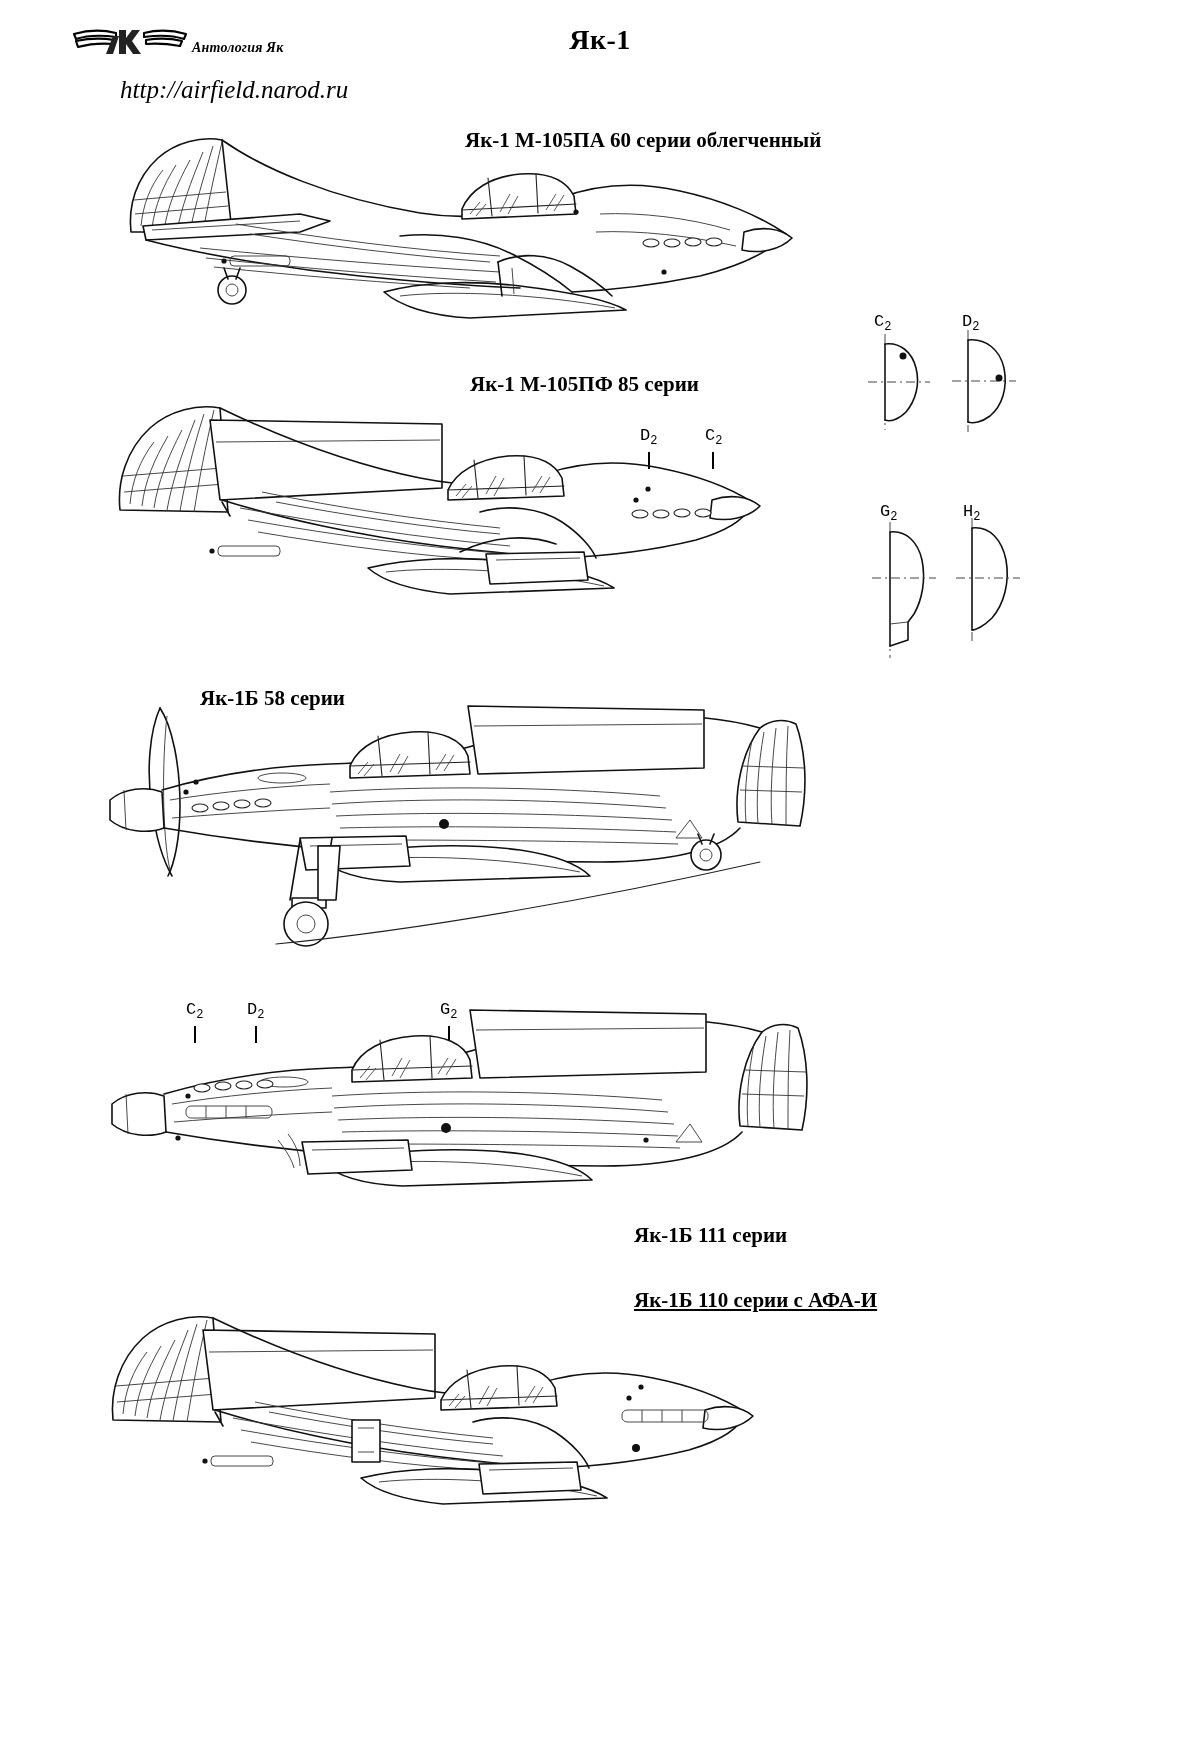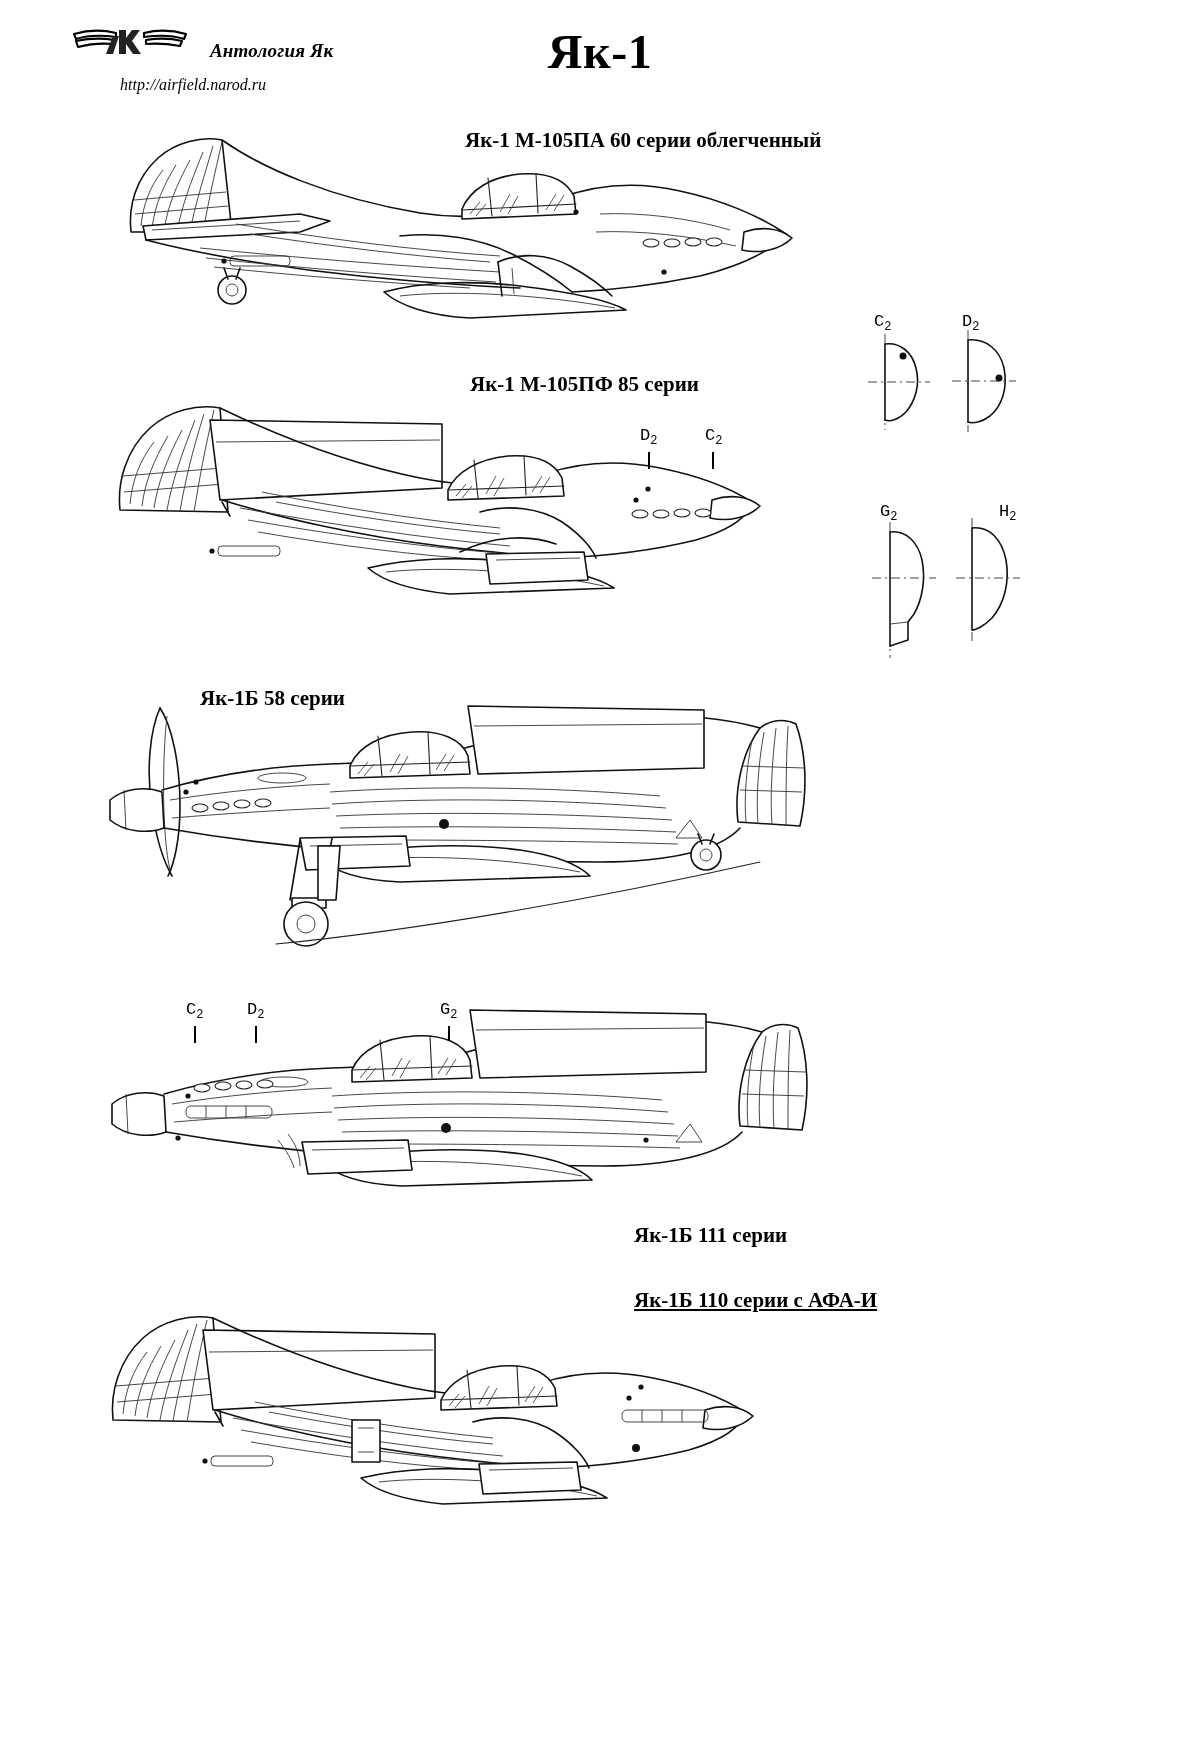--- a/index.html
+++ b/index.html
@@ -11,30 +11,30 @@
     position:relative;
     overflow:hidden;
   }
   .sheet{position:absolute;inset:0;}
 
   
   .logo-block{position:absolute;left:62px;top:18px;width:340px;height:90px;}
   .logo-mark{position:absolute;left:8px;top:6px;width:120px;height:40px;}
   .logo-caption{
     position:absolute;left:130px;top:22px;
-    font-style:italic;font-weight:bold;font-size:19px;
-    letter-spacing:.2px;white-space:nowrap;margin-left:18px;
+    font-style:italic;font-weight:bold;font-size:14px;
+    letter-spacing:.2px;white-space:nowrap;
   }
   .logo-url{
     position:absolute;left:58px;top:58px;
-    font-style:italic;font-size:16px;white-space:nowrap;
+    font-style:italic;font-size:25px;white-space:nowrap;
   }
   .page-title{
     position:absolute;left:0;top:24px;width:1200px;
-    text-align:center;font-weight:bold;font-size:48px;letter-spacing:.5px;
+    text-align:center;font-weight:bold;font-size:28px;letter-spacing:.5px;
   }
 
   
   .caption{
     position:absolute;font-weight:bold;font-size:21px;white-space:nowrap;text-align:center;
   }
   .cap1{left:465px;top:128px;}
   .cap2{left:470px;top:372px;}
   .cap3{left:200px;top:686px;}
   .cap4{left:634px;top:1213px;margin-top:10px;}
@@ -120,21 +120,21 @@
 
   <div class="ref" style="left:874px;top:312px;">
     <span>C</span><sub>2</sub>
   </div>
   <div class="ref" style="left:962px;top:312px;">
     <span>D</span><sub>2</sub>
   </div>
   <div class="ref" style="left:880px;top:502px;">
     <span>G</span><sub>2</sub>
   </div>
-  <div class="ref" style="left:963px;top:502px;margin-left:36px;">
+  <div class="ref" style="left:963px;top:502px;">
     <span>H</span><sub>2</sub>
   </div>
 
   <svg class="plan" viewBox="0 0 1200 1750">
 
     <g>
 
       <path class="ln" d="M131 232 C 128 206, 136 178, 158 158 C 176 142, 202 136, 222 140 L 232 232 Z"></path>
 
       <g class="ln-f">

